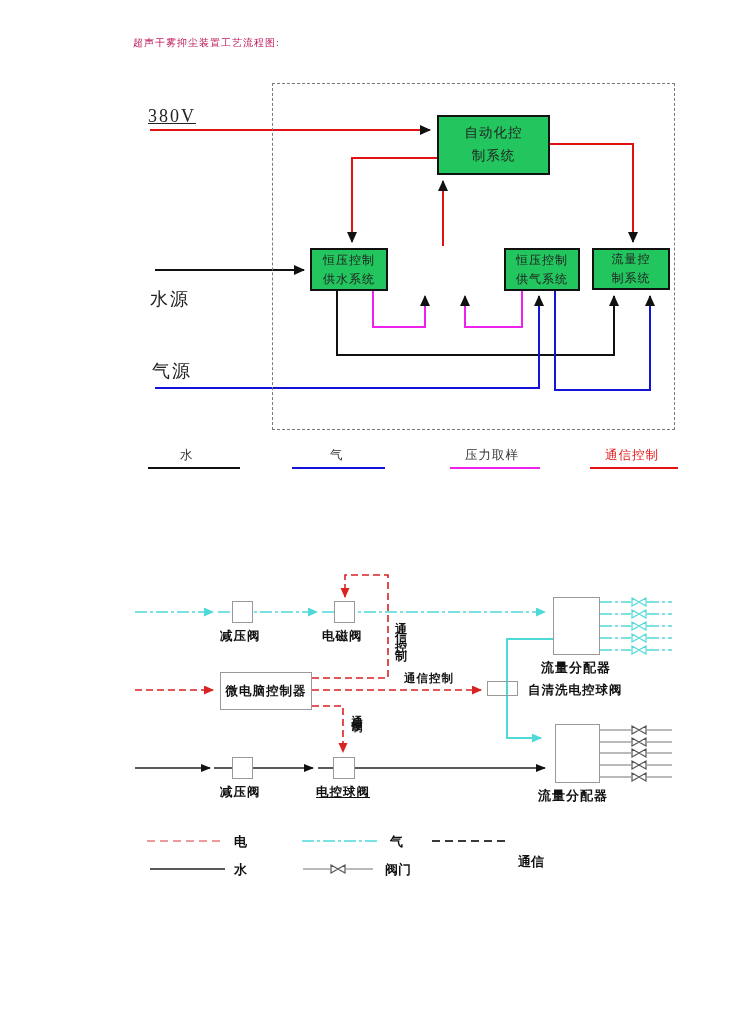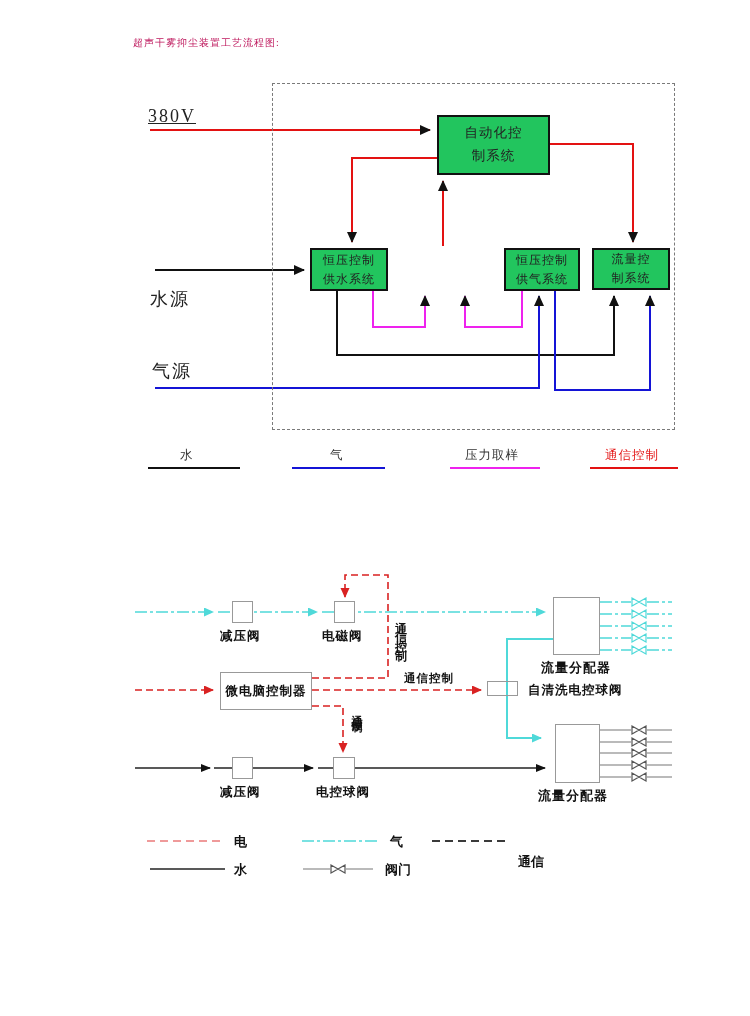--- a/index.html
+++ b/index.html
@@ -178,21 +178,21 @@
   <div class="abs d2-box" style="left:555px; top:724px; width:45px; height:59px;"></div>
 
   <div class="abs d2-label" style="left:220px; top:628px;">减压阀</div>
   <div class="abs d2-label" style="left:322px; top:628px;">电磁阀</div>
   <div class="abs d2-vtext" style="left:392px; top:612px; letter-spacing:9px;">通信控制</div>
   <div class="abs d2-label" style="left:541px; top:659px; font-size:13px;">流量分配器</div>
   <div class="abs d2-label" style="left:404px; top:671px; font-size:11.5px;">通信控制</div>
   <div class="abs d2-label" style="left:528px; top:682px;">自清洗电控球阀</div>
   <div class="abs d2-vtext" style="left:349px; top:706px; font-size:11px; letter-spacing:2px;">通信控制</div>
   <div class="abs d2-label" style="left:220px; top:784px;">减压阀</div>
-  <div class="abs d2-label" style="left:316px; top:784px;">电控球阀</div>
+  <div class="abs d2-label" style="left:316px; top:784px;text-decoration:underline;">电控球阀</div>
   <div class="abs d2-label" style="left:538px; top:787px; font-size:13px;">流量分配器</div>
 
   <div class="abs lg2-label" style="left:234px; top:833px;">电</div>
   <div class="abs lg2-label" style="left:390px; top:833px;">气</div>
   <div class="abs lg2-label" style="left:518px; top:853px;">通信</div>
   <div class="abs lg2-label" style="left:234px; top:861px;">水</div>
   <div class="abs lg2-label" style="left:385px; top:861px;text-align:right;">阀门</div>
 
 </div>
 

